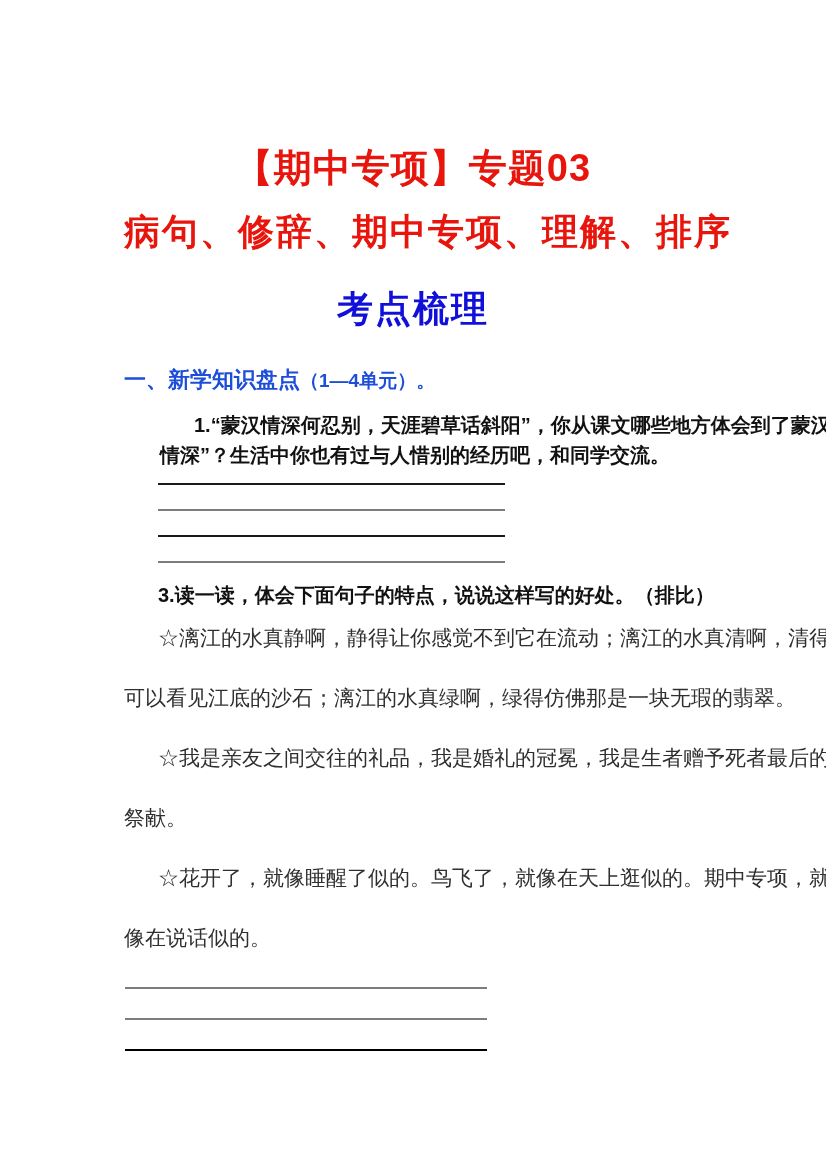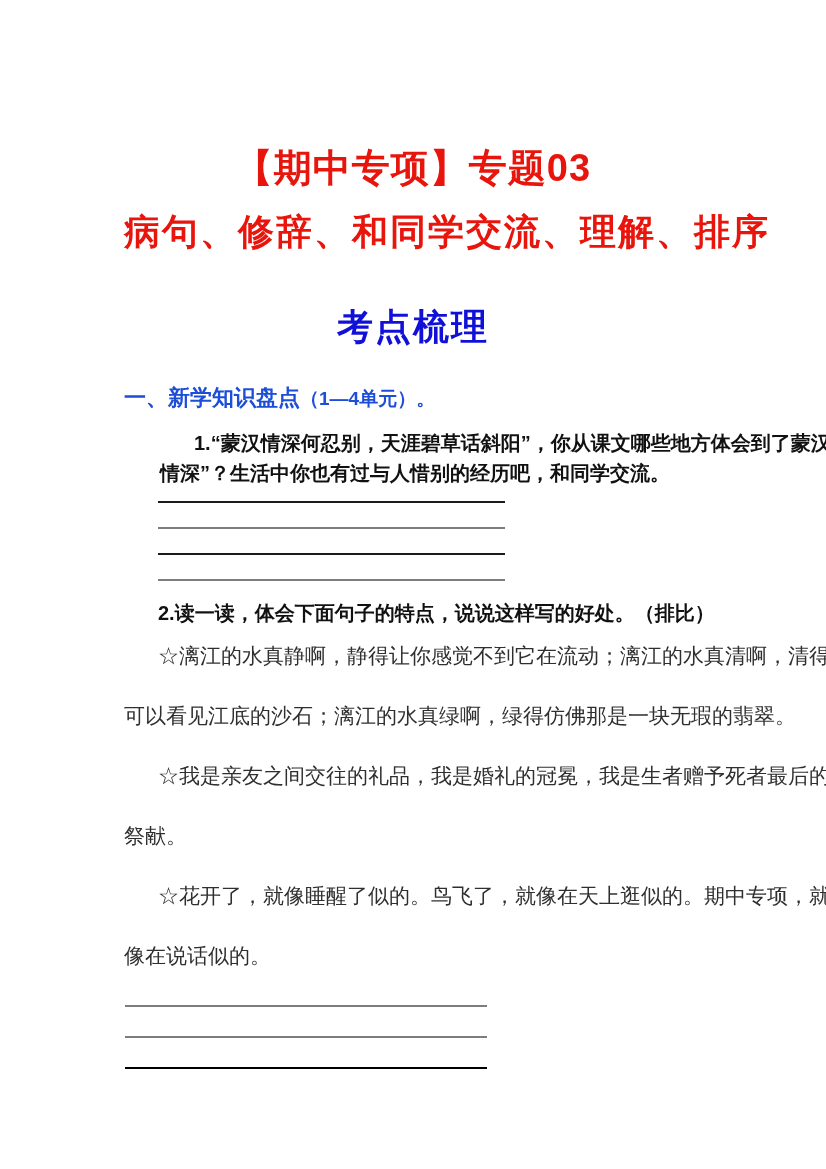--- a/index.html
+++ b/index.html
@@ -31,21 +31,21 @@
   .title2 {
     margin-top: 18px;
     font-family: "Liberation Serif", serif;
     font-size: 36px;
     line-height: 48px;
     font-weight: bold;
     letter-spacing: 2px;
     white-space: pre;
   }
   .title3 {
-    margin-top: 48px;
+    margin-top: 30px;
     font-size: 36px;
     line-height: 46px;
     font-weight: bold;
     letter-spacing: 2px;
     white-space: pre;
   }
   .heading {
     margin-top: 36px;
     font-size: 22px;
     line-height: 24px;
@@ -93,37 +93,37 @@
   }
   .blanks-2 .blank.dark { border-bottom: 2px solid #000000; }
 </style>
 </head>
 <body>
 
 <div class="doc">
 
   <div class="center-block">
     <div class="title1" style="color: rgb(232, 21, 13);">【期中专项】专题03</div>
-    <div class="title2" style="color: rgb(232, 21, 13);">病句、修辞、和同学交流、理解、排序</div>
+    <div class="title2" style="color: rgb(232, 21, 13);">病句、修辞、期中专项、理解、排序</div>
     <div class="title3" style="color: rgb(16, 16, 216);">考点梳理</div>
   </div>
 
   <div class="heading"><span>一、新学知识盘点</span><span class="note">（1—4单元）。</span></div>
 
   <div class="q-text q1">1.“蒙汉情深何忍别，天涯碧草话斜阳”，你从课文哪些地方体会到了蒙汉
 情深”？生活中你也有过与人惜别的经历吧，和同学交流。</div>
 
   <div class="blanks-1">
     <div class="blank dark"></div>
     <div class="blank"></div>
     <div class="blank dark"></div>
     <div class="blank"></div>
   </div>
 
-  <div class="q-text q2">2.读一读，体会下面句子的特点，说说这样写的好处。（排比）</div>
+  <div class="q-text q2">3.读一读，体会下面句子的特点，说说这样写的好处。（排比）</div>
 
   <div class="examples">
     <div class="example">☆漓江的水真静啊，静得让你感觉不到它在流动；漓江的水真清啊，清得
 可以看见江底的沙石；漓江的水真绿啊，绿得仿佛那是一块无瑕的翡翠。</div>
     <div class="example">☆我是亲友之间交往的礼品，我是婚礼的冠冕，我是生者赠予死者最后的
 祭献。</div>
     <div class="example">☆花开了，就像睡醒了似的。鸟飞了，就像在天上逛似的。期中专项，就
 像在说话似的。</div>
   </div>
 

